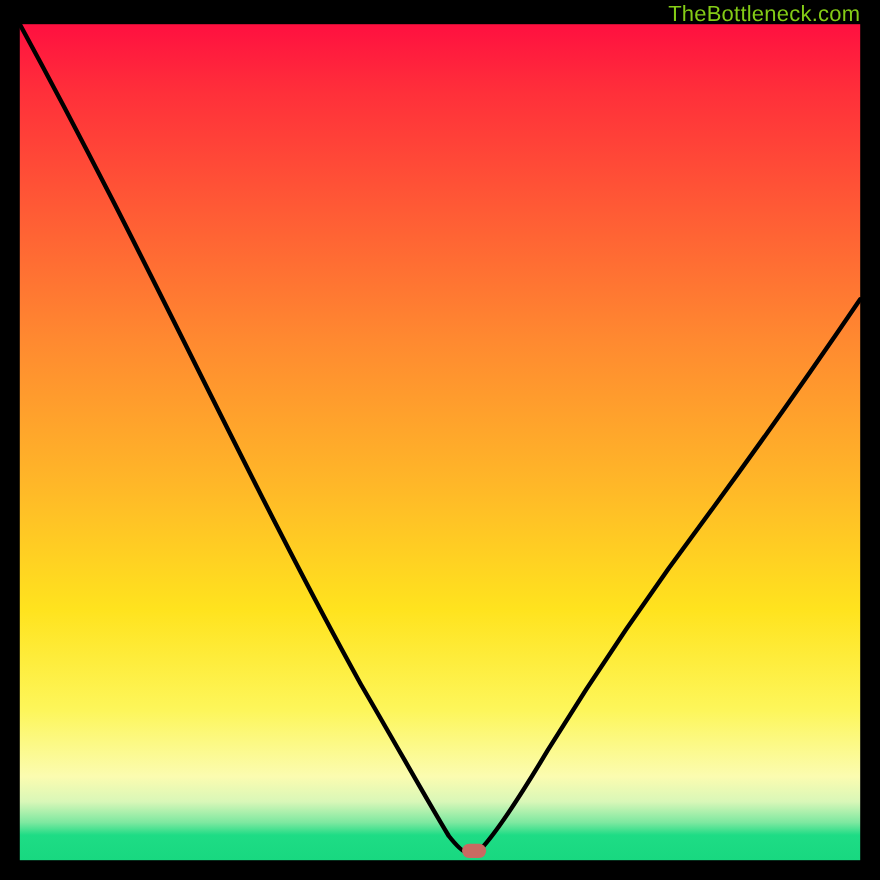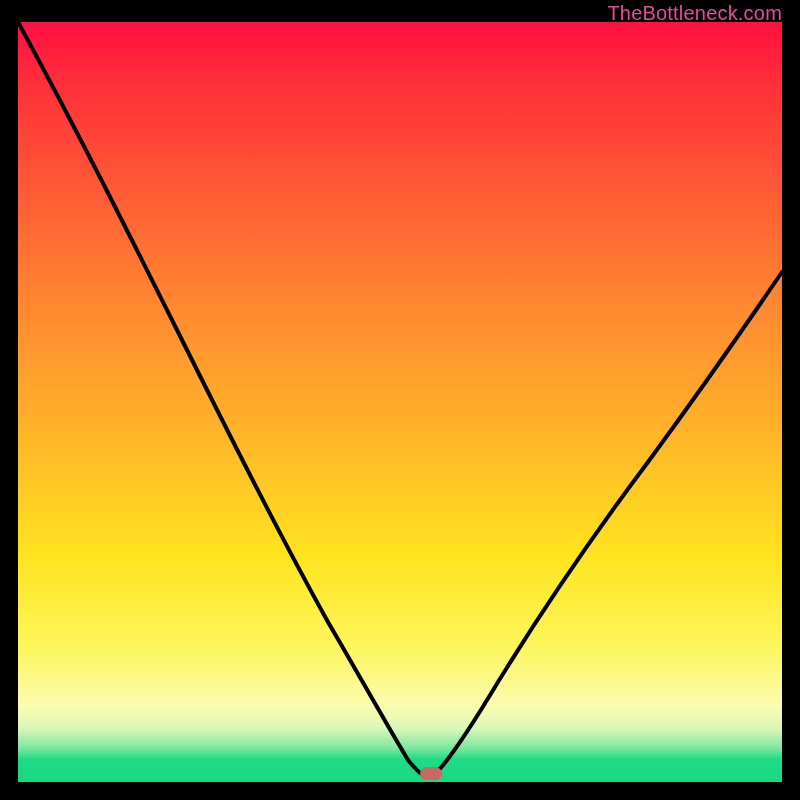--- a/index.html
+++ b/index.html
@@ -39,21 +39,21 @@
       #d9f7b8 93%,
       #7de8a0 95.5%,
       #1edc85 97%,
       #18d880 100%
     );
   }
   .attribution {
     position: absolute;
     top: 2px;
     right: 18px;
-    color: #ec4899;
+    color: #84cc16;
     font-size: 20px;
     letter-spacing: 0.2px;
     font-weight: 400;
   }
   svg.curve {
     position: absolute;
     left: 18px;
     top: 22px;
     width: 764px;
     height: 760px;

